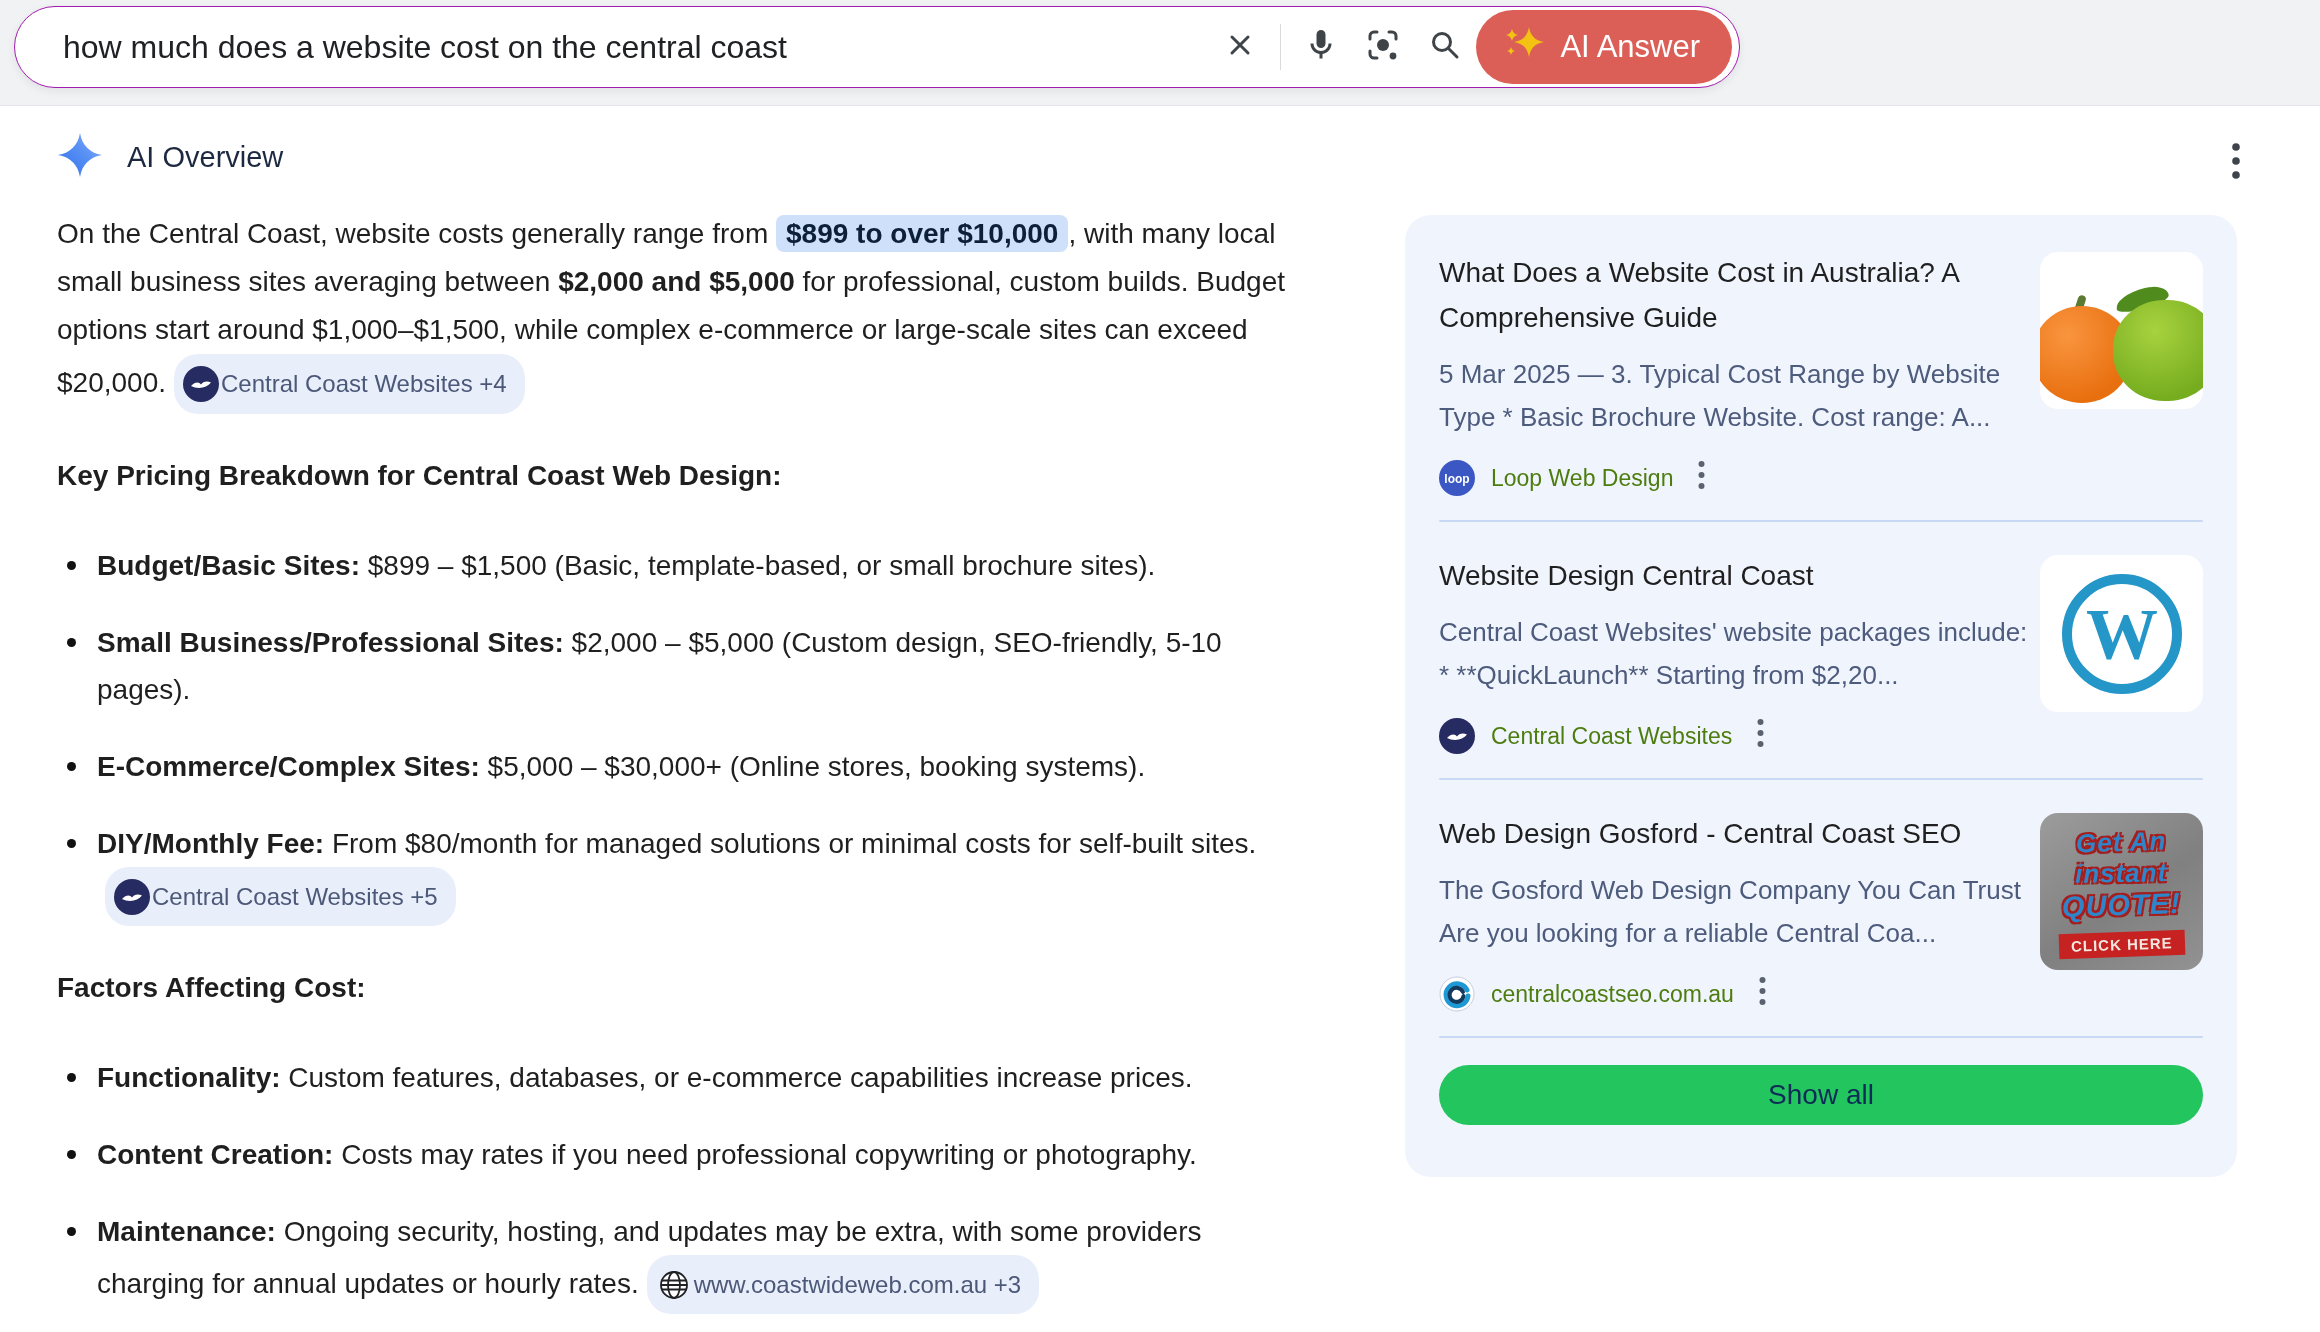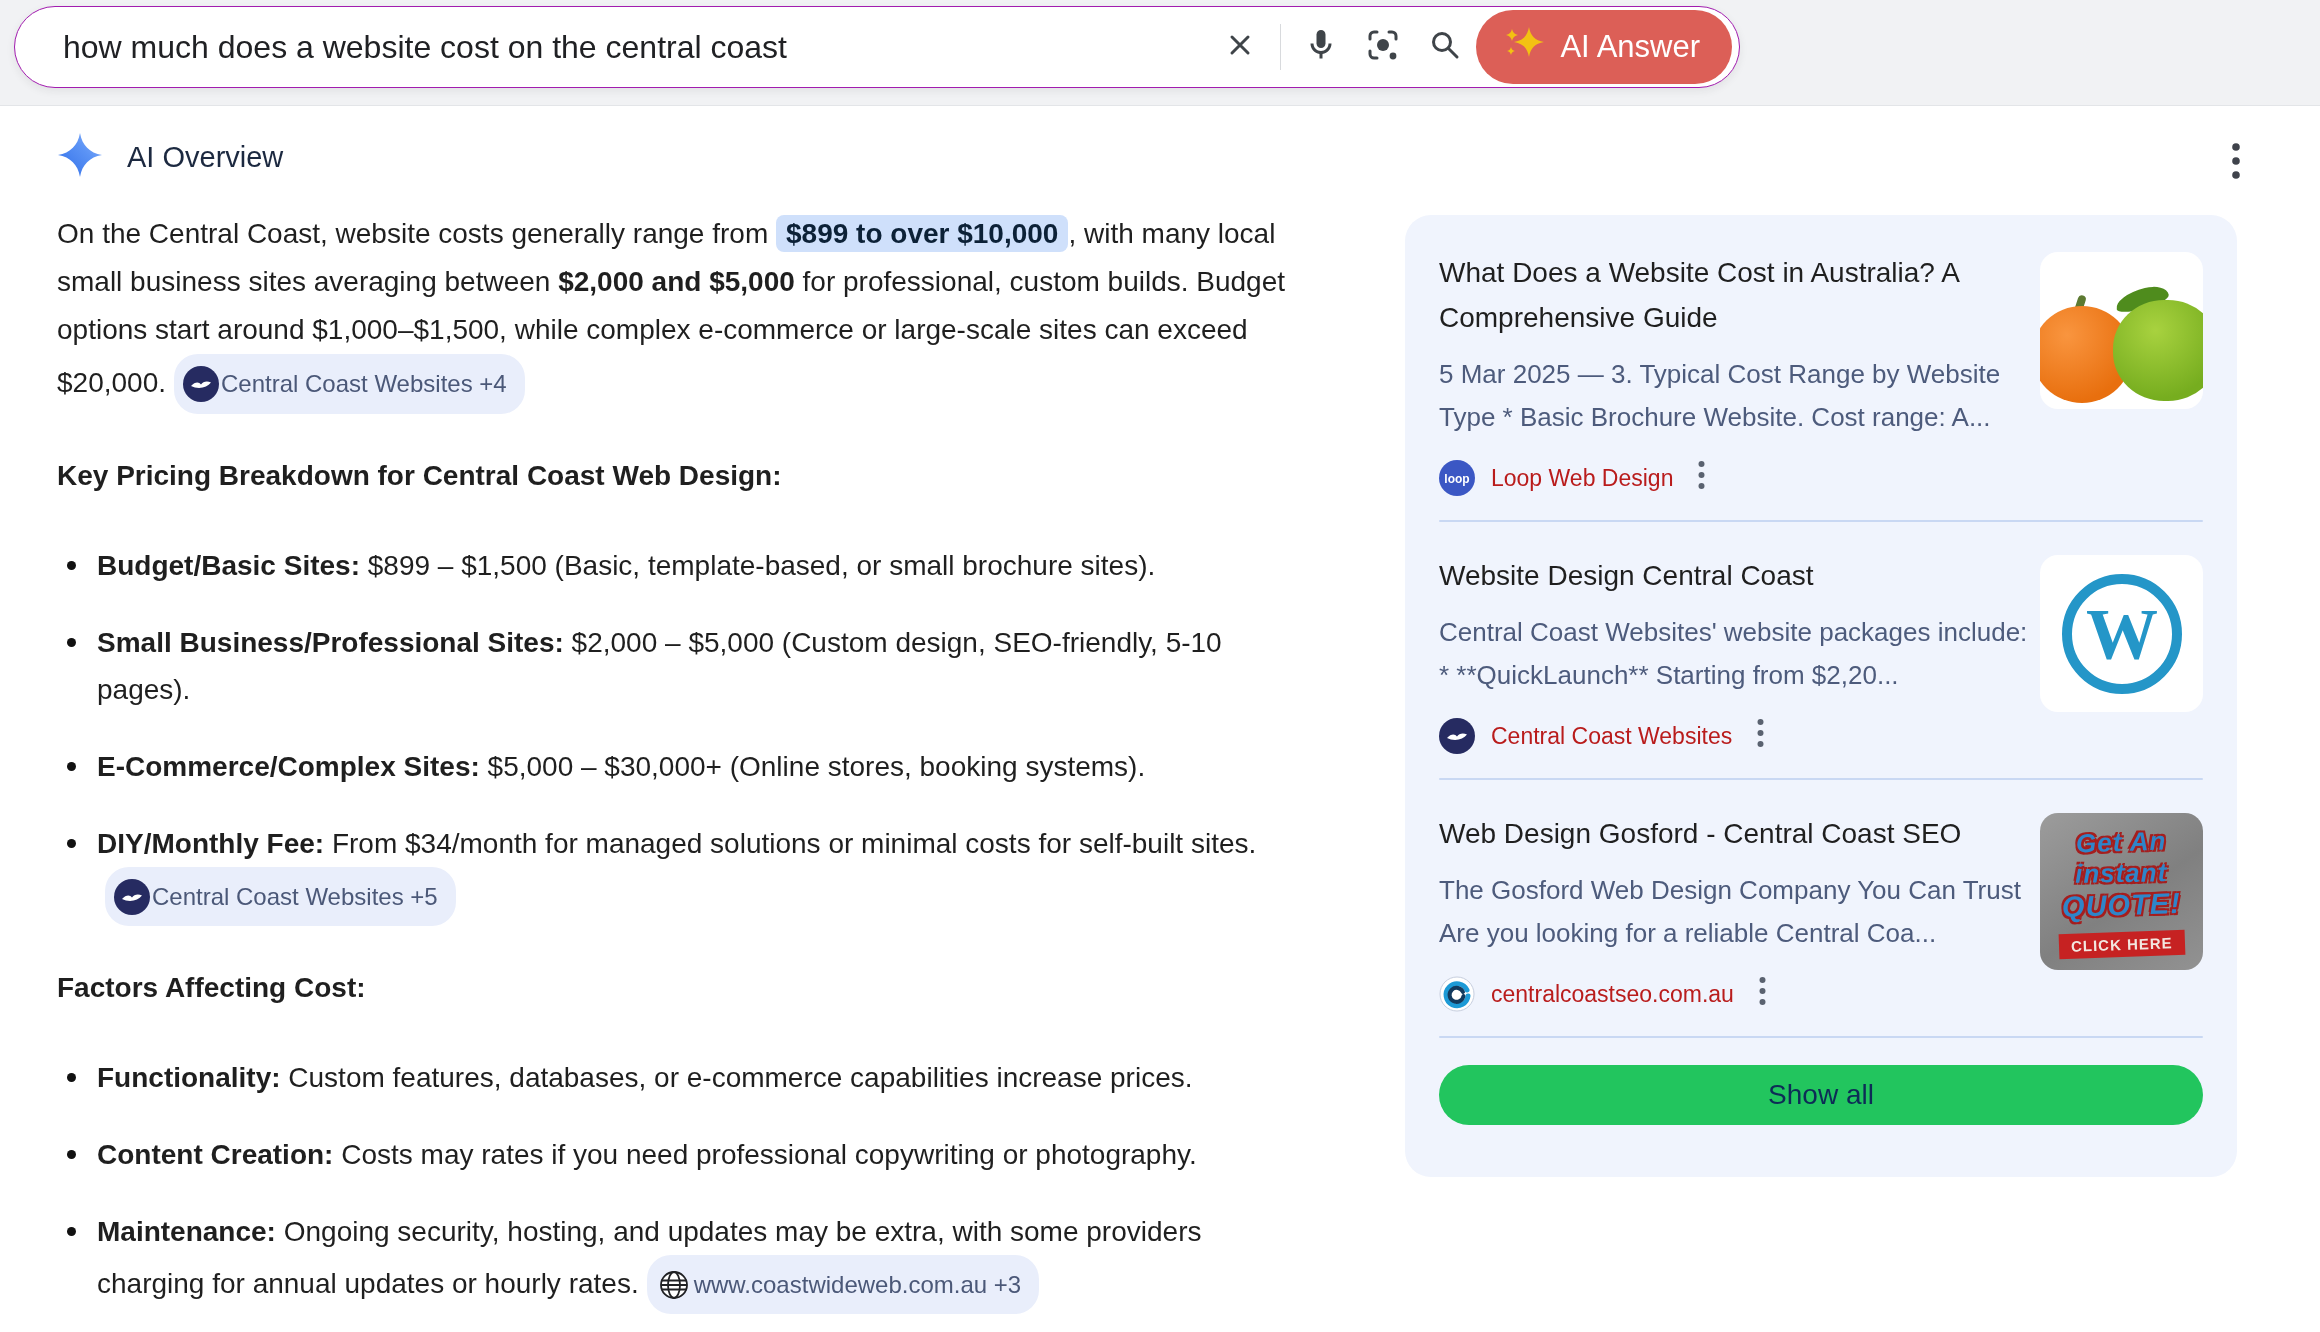--- a/index.html
+++ b/index.html
@@ -39,21 +39,21 @@
   ul.kb li::before { content:""; position:absolute; left:10px; top:19px; width:9px; height:9px;
     border-radius:50%; background:#111; }
 
   
   .panel { position:absolute; left:1405px; top:215px; width:832px; height:962px; background:#f0f4fd;
     border-radius:26px; padding:4px 34px 0; }
   .card { display:flex; gap:7px; padding:25px 0 23px; cursor:pointer; }
   .card-text { flex:1; min-width:0; }
   .card-title { font-size:28px; line-height:45px; color:#1f1f1f; margin:6px 0 13px; }
   .card-snippet { font-size:26px; line-height:43px; color:#4d5b7c; margin:0 0 20px; }
-  .card-source { display:flex; align-items:center; gap:16px; font-size:23px; color:#b91c1c; }
+  .card-source { display:flex; align-items:center; gap:16px; font-size:23px; color:#4d7c0f; }
   .src-menu { margin-left:8px; cursor:pointer; }
   .thumb { width:163px; height:157px; border-radius:18px; flex:none; overflow:hidden; position:relative;
     background:#fff; margin-top:8px; }
   .divider { height:2px; background:#c9d8f3; border-radius:1px; }
   .show-all { margin:27px 0 0; height:60px; border-radius:38px; background:#22c55e; display:flex;
     align-items:center; justify-content:center; font-size:28px; color:#0d2c56; cursor:pointer; }
 
   
   .orange { position:absolute; left:-8px; bottom:6px; width:100px; height:97px; border-radius:50%;
     background:radial-gradient(circle at 35% 30%, #f9953f, #e86f0e 72%); }
@@ -176,21 +176,21 @@
           </svg>
           <span>Central Coast Websites +4</span>
         </span></p>
 
     <div class="sec-h">Key Pricing Breakdown for Central Coast Web Design:</div>
 
     <ul class="kb">
       <li><span class="b">Budget/Basic Sites:</span><span> $899 – $1,500 (Basic, template-based, or small brochure sites).</span></li>
       <li><span class="b">Small Business/Professional Sites:</span><span> $2,000 – $5,000 (Custom design, SEO-friendly, 5-10 pages).</span></li>
       <li><span class="b">E-Commerce/Complex Sites:</span><span> $5,000 – $30,000+ (Online stores, booking systems).</span></li>
-      <li><span class="b">DIY/Monthly Fee:</span><span> From $34/month for managed solutions or minimal costs for self-built sites.</span><span class="chip">
+      <li><span class="b">DIY/Monthly Fee:</span><span> From $80/month for managed solutions or minimal costs for self-built sites.</span><span class="chip">
             <svg class="fav" viewBox="0 0 36 36">
               <circle cx="18" cy="18" r="18" fill="#262b61"></circle>
               <path d="M8 20 C12 15.5 16 15.5 18 18.5 C20 15.5 24 14.5 28 16.5 C24 22 15 23.5 8 20 Z" fill="#fff"></path>
             </svg>
             <span>Central Coast Websites +5</span>
           </span></li>
     </ul>
 
     <div class="sec-h">Factors Affecting Cost:</div>
 

